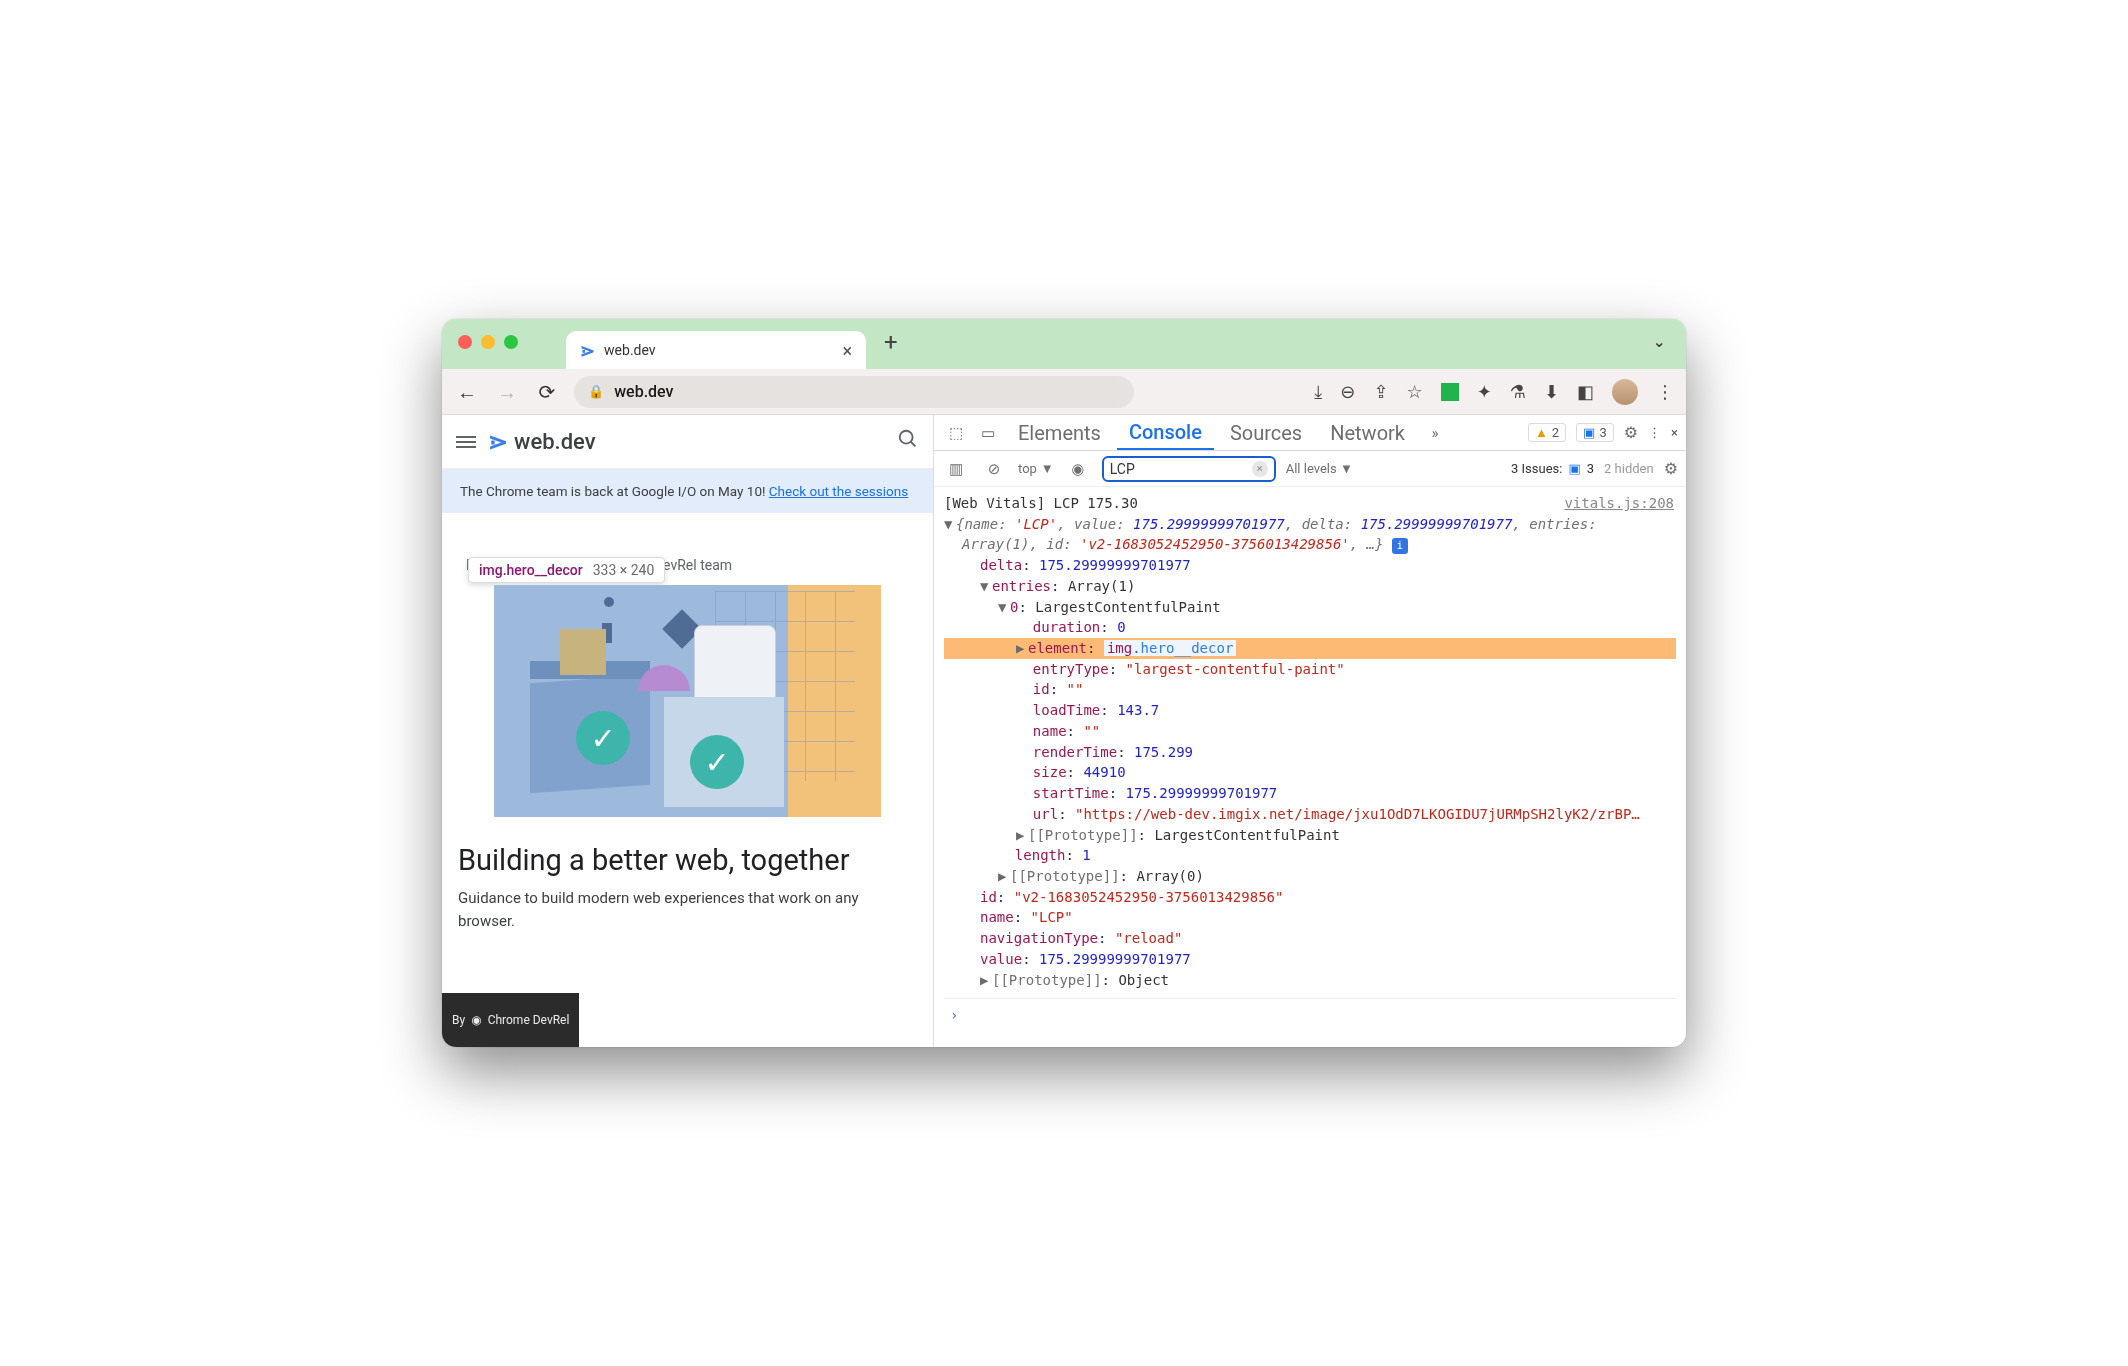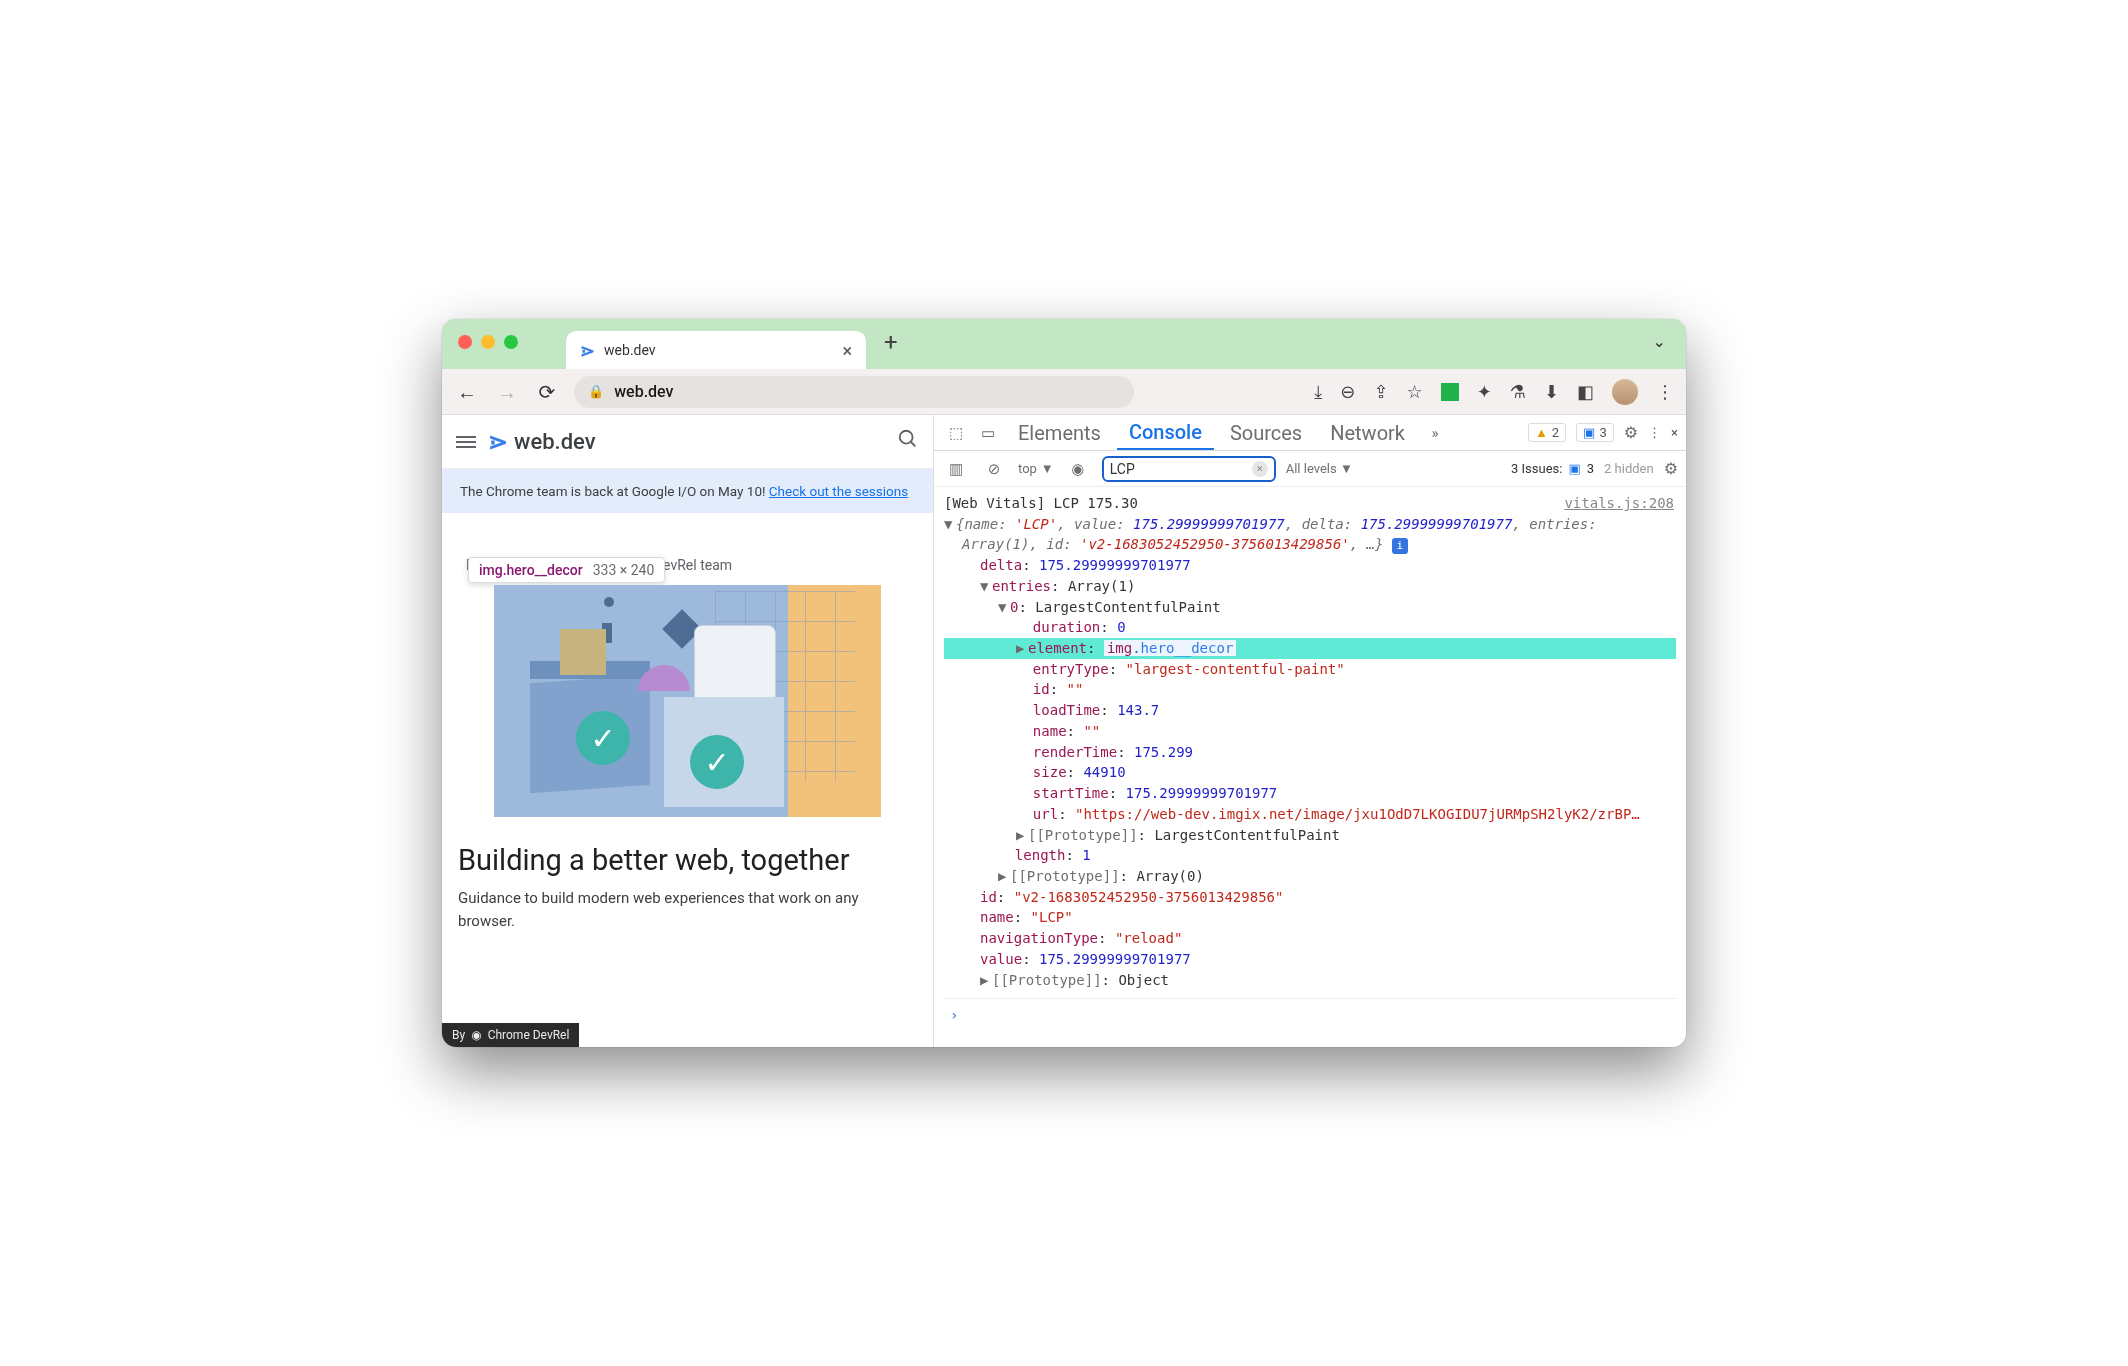--- a/index.html
+++ b/index.html
@@ -80,21 +80,21 @@
     border-radius:4px; padding:4px 10px; font-size:14px; display:flex; gap:10px; align-items:center;
     box-shadow:0 2px 6px rgba(0,0,0,.15);
   }
   .inspect-tip .sel{color:#8a1872; font-weight:500;}
   .inspect-tip .dim{color:#6a6a6a;}
   .hero-wrap{position:relative; margin:6px 26px 0;text-align:center;}
   .h1{ padding:26px 16px 10px; font-size:29px; color:#202124; font-weight:400;}
   .lead{ padding:0 16px; font-size:15px; color:#3c4043; line-height:1.5;}
   .badge{
     position:absolute; left:0; bottom:0; background:#2b2b2b; color:#e8eaed; font-size:12px;
-    padding:5px 10px; display:flex; align-items:center; gap:6px;
+    padding:20px 10px; display:flex; align-items:center; gap:6px;
   }
   
   .doodle{position:absolute;}
   .box1{left:36px; bottom:28px; width:120px; height:110px; background:#80a2cc; transform:skewY(-4deg);}
   .box1top{left:36px; bottom:138px; width:120px; height:18px; background:#6d90bd;}
   .sq{left:66px; bottom:142px; width:46px;height:46px;background:#c6b37d;}
   .check1{left:82px; bottom:52px; width:54px;height:54px;border-radius:50%;background:#3db5aa;display:flex;align-items:center;justify-content:center;color:#fff;font-size:30px;}
   .box2{left:170px; bottom:10px; width:120px; height:110px; background:#c7d7ea;}
   .check2{left:196px; bottom:28px; width:54px;height:54px;border-radius:50%;background:#3db5aa;display:flex;align-items:center;justify-content:center;color:#fff;font-size:30px;}
   .doc{left:200px; top:40px; width:82px;height:110px;background:#eef2f7;border:1px solid #c8d0db;border-radius:8px;}
@@ -144,21 +144,21 @@
   .tri{color:#6b6b6b; display:inline-block; width:12px;}
   .k{color:#9b1752;} 
   .s{color:#c1281b;} 
   .n{color:#2222cc;} 
   .g{color:#707070;} 
   .i{font-style:italic;}
   .elchip{background:#eef5ff; color:#1a5fd0; padding:0 3px;}
   .elchip .tag{color:#9b1752;}
   .elchip .cls{color:#2b7de9;}
   .info-badge{display:inline-block;width:16px;height:16px;background:#3374e0;color:#fff;border-radius:3px;font-size:11px;text-align:center;line-height:16px;font-style:normal;}
-  .hl{background:#5eead4;}
+  .hl{background:#fdba74;}
   .prompt{color:#3374e0; padding-left:6px; border-top:1px solid #eee; margin-top:8px; padding-top:6px;}
 </style>
 </head>
 <body>
 
 <div class="stage">
 <div class="window">
 
   <div class="titlebar">
     <div class="traffic">

